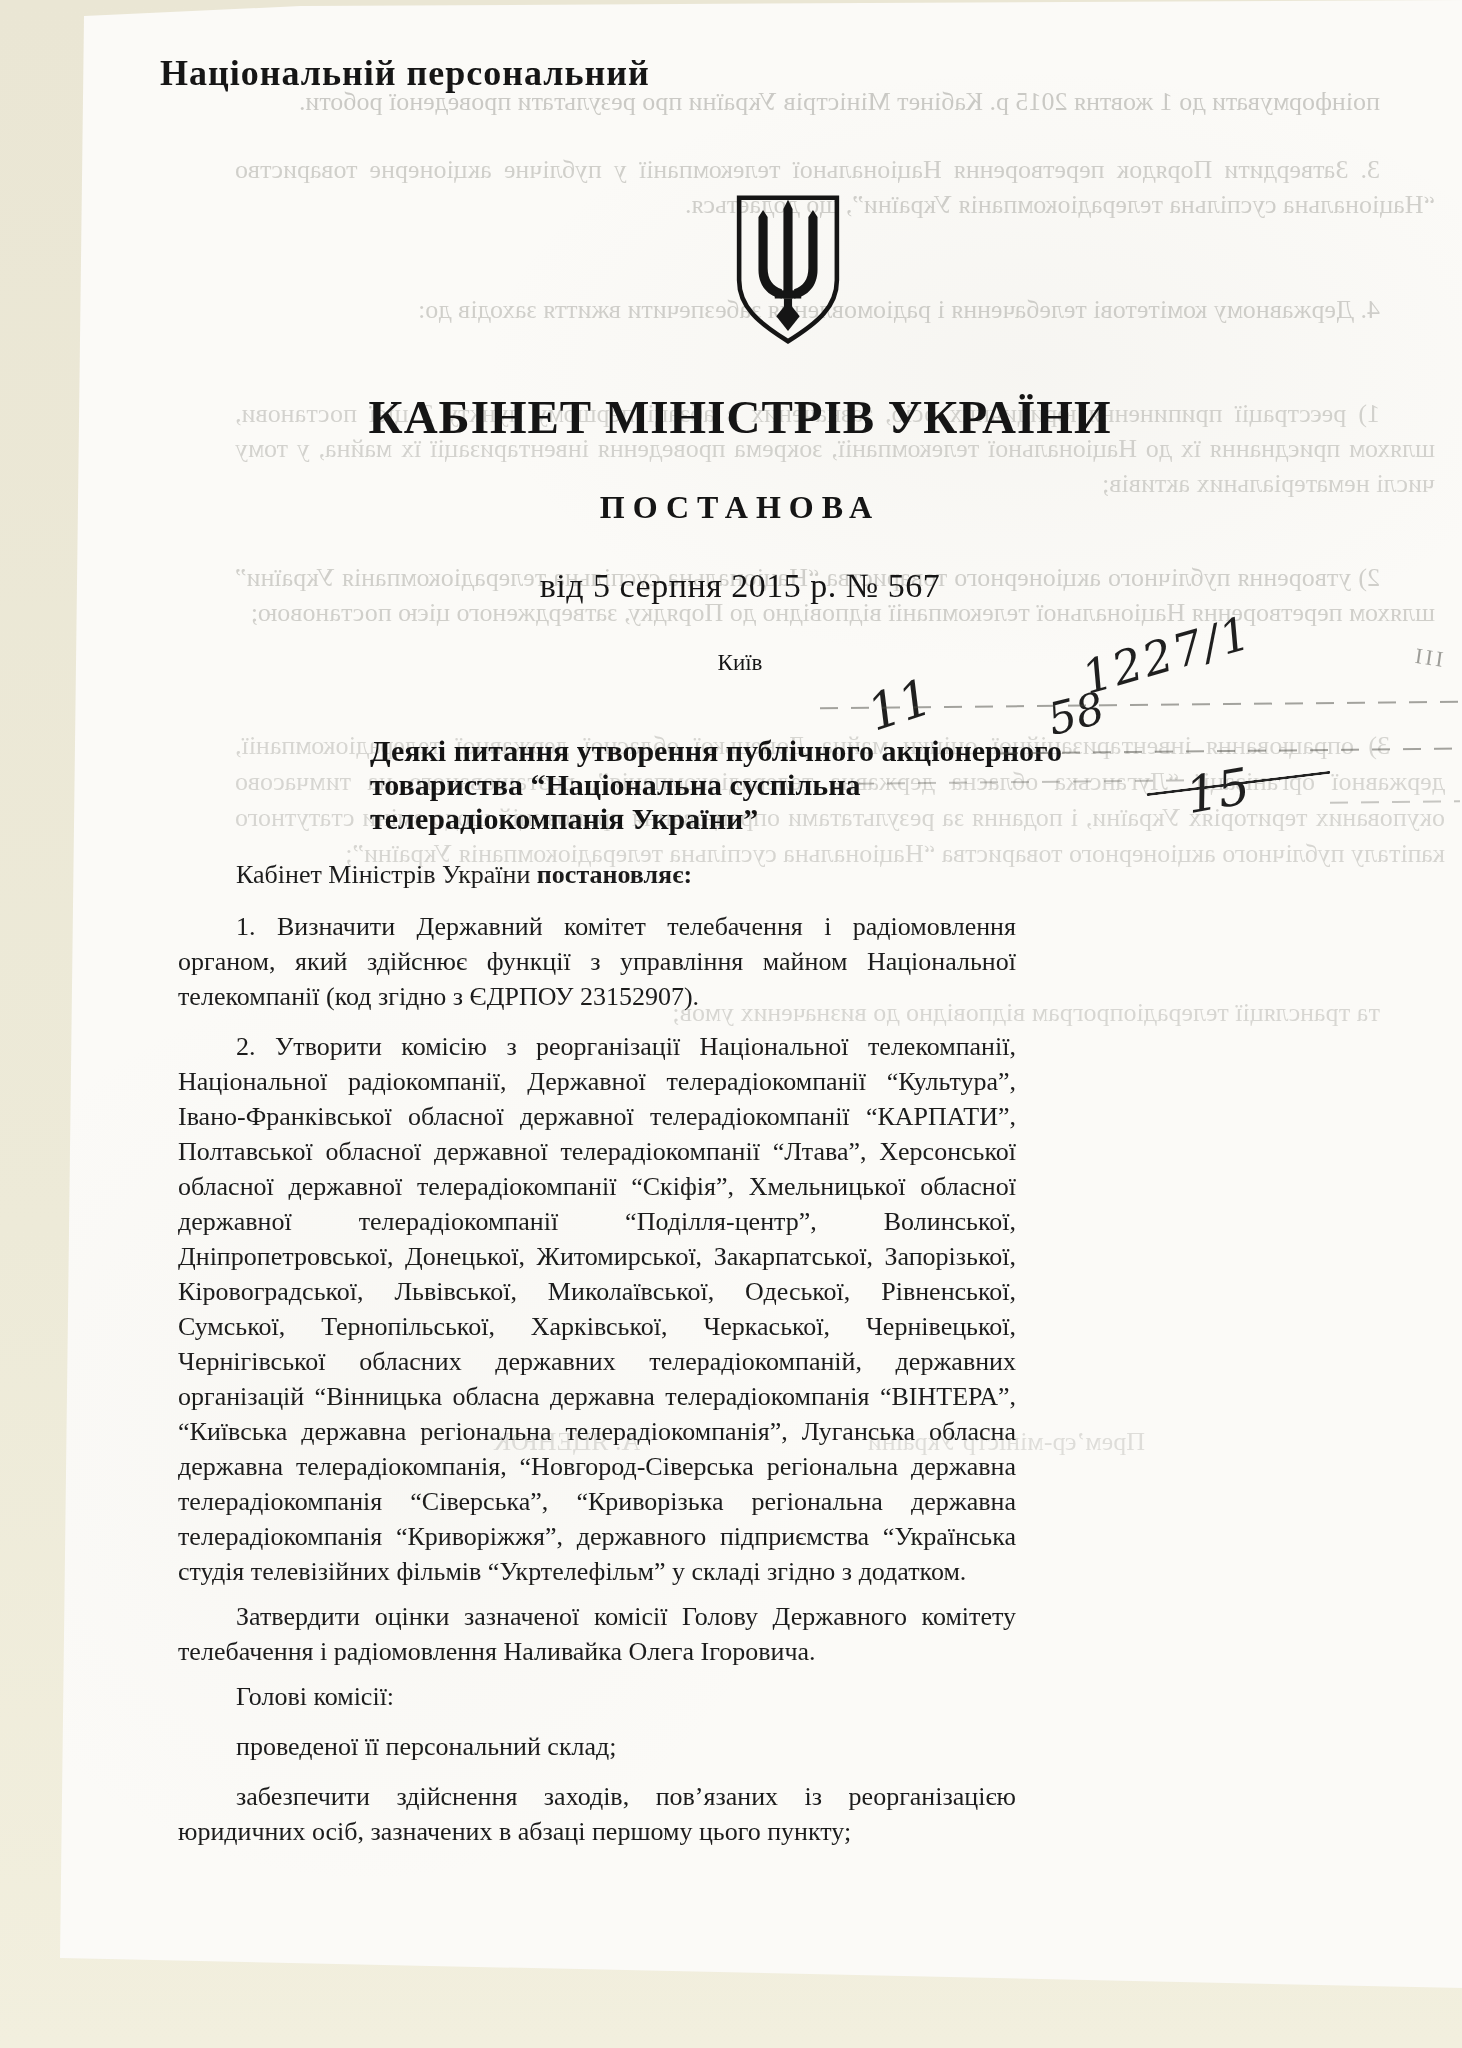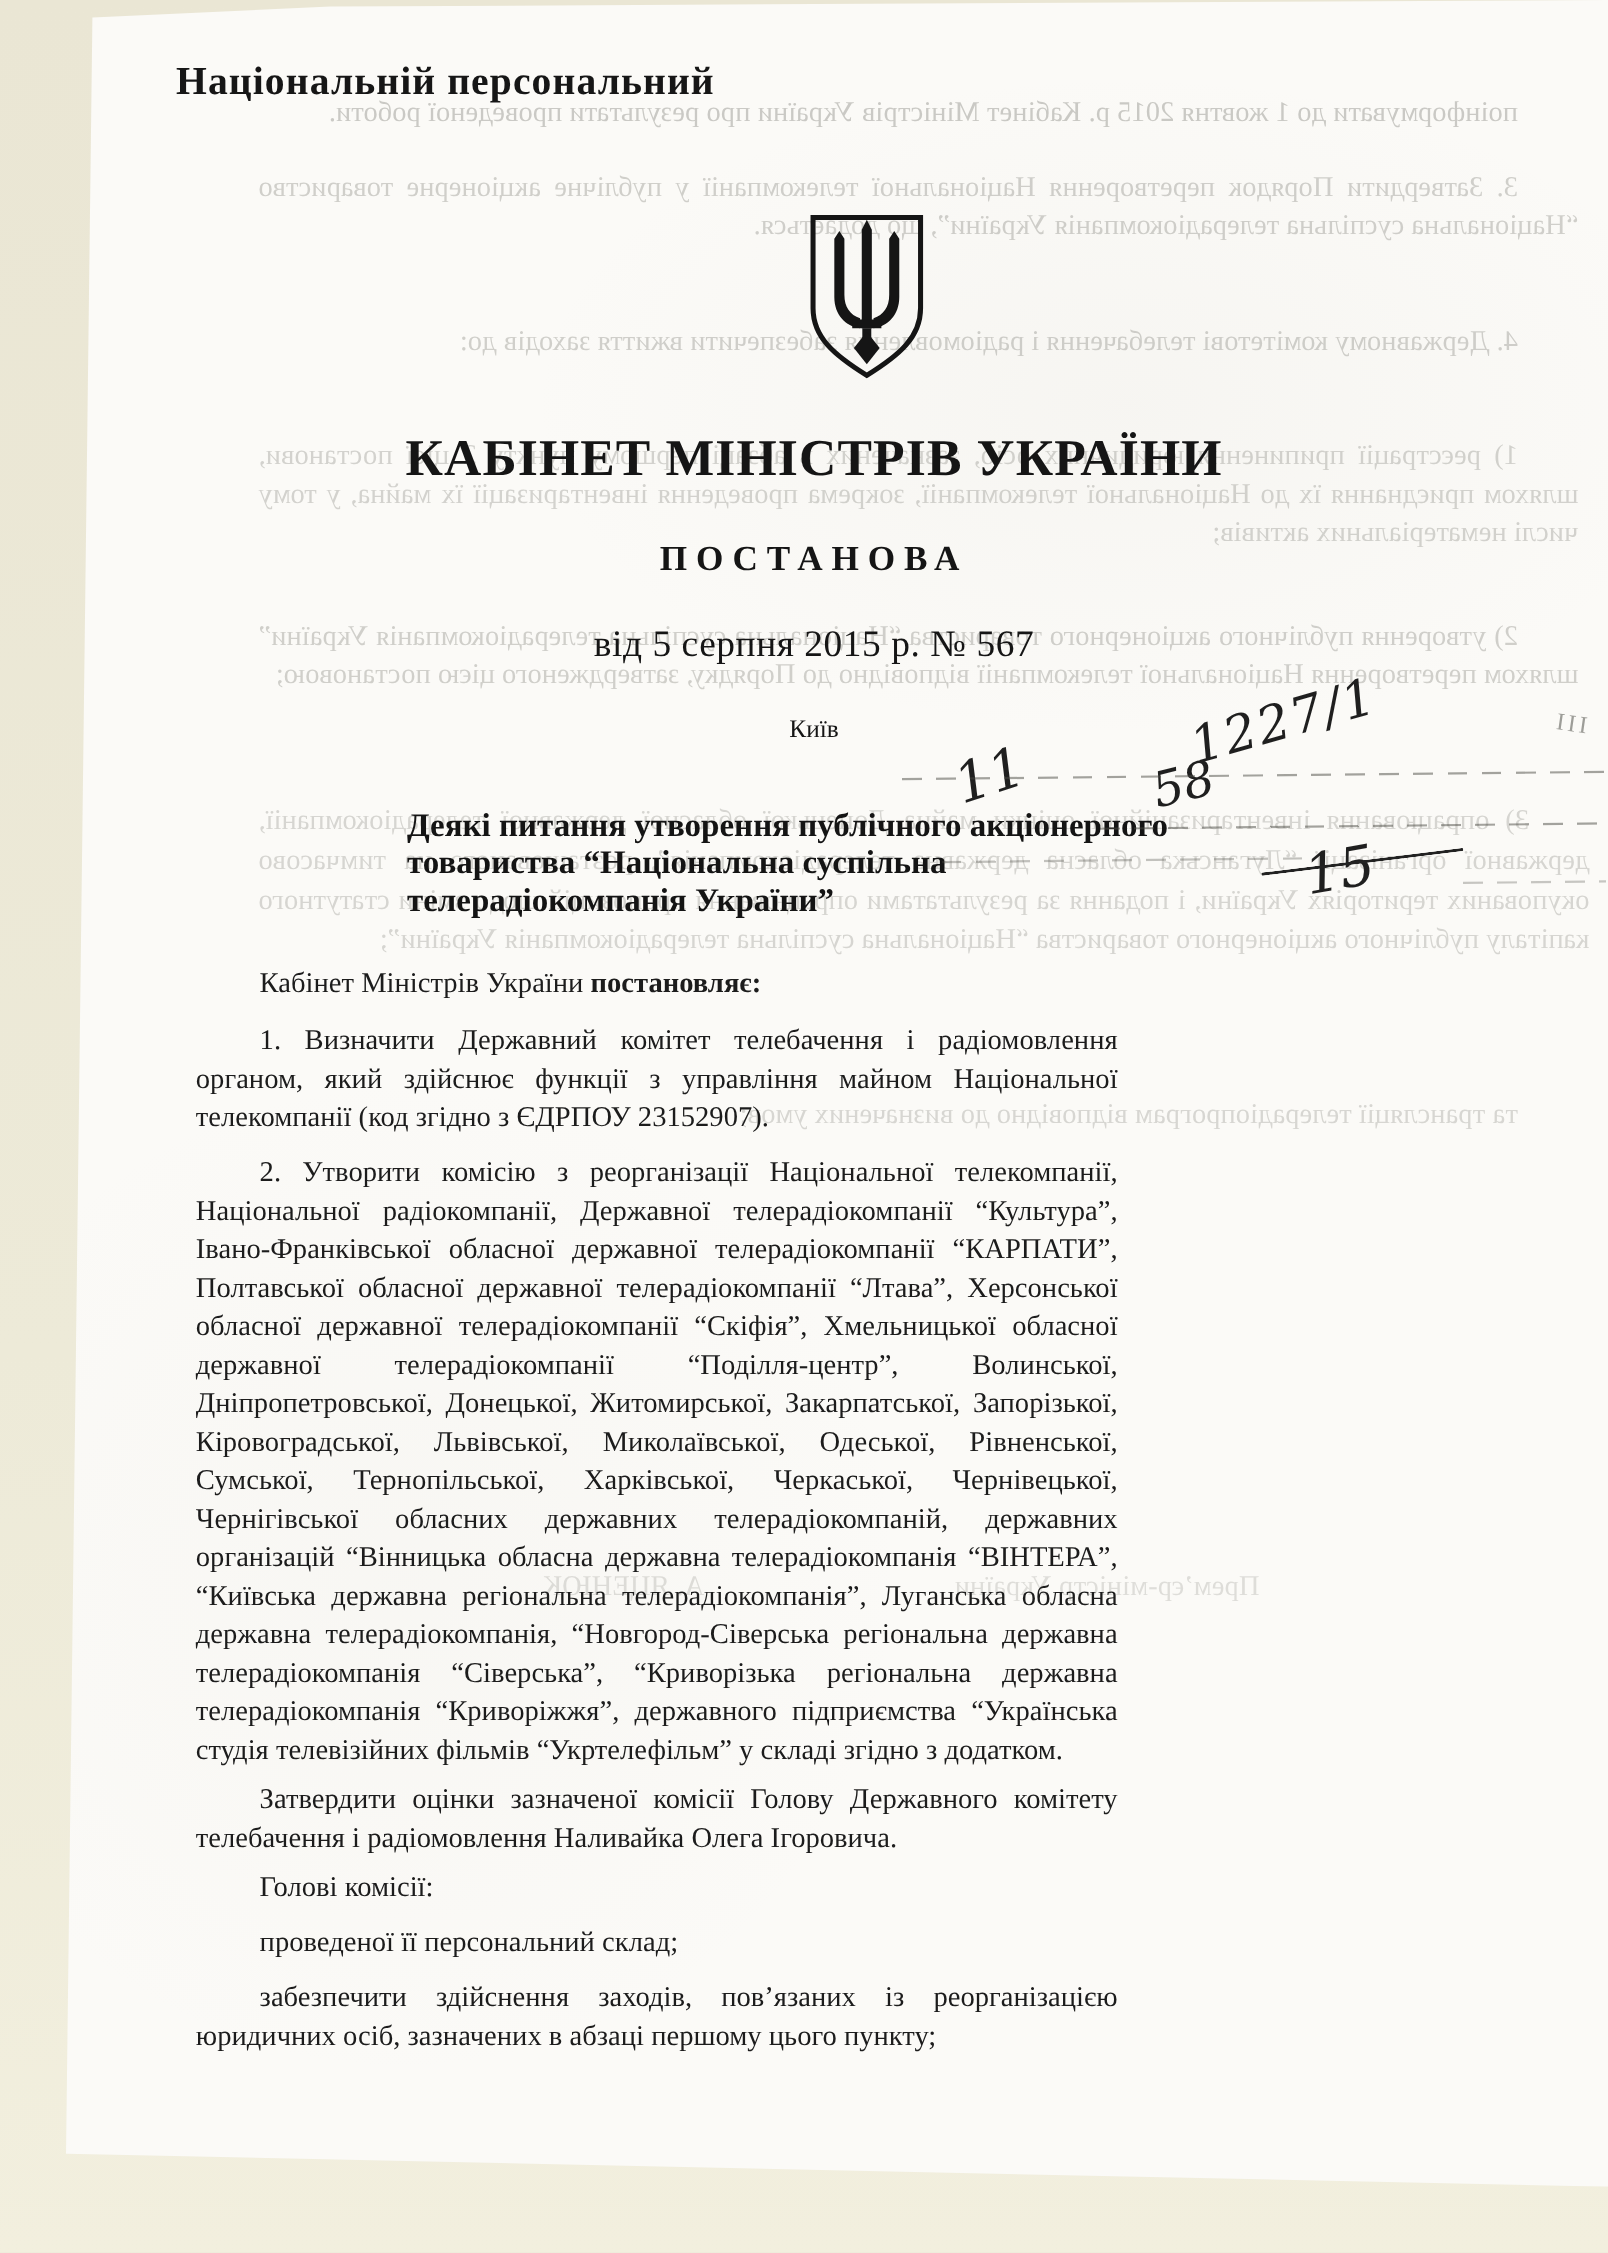--- a/index.html
+++ b/index.html
@@ -26,21 +26,21 @@
   .center-line{position:absolute;left:80px;width:1320px;text-align:center;color:#151515;}
   .authority{top:390px;font-size:47px;font-weight:700;letter-spacing:1px;}
   .doctype{top:489px;font-size:32px;font-weight:700;letter-spacing:8px;}
   .dateline{top:567px;font-size:34px;letter-spacing:0.5px;}
   .cityline{top:650px;font-size:23px;}
   .doc-title{
     position:absolute;left:370px;top:734px;width:700px;
     text-align:left;font-size:30px;font-weight:700;line-height:34px;color:#141414;
   }
   .body-col{
-    position:absolute;left:178px;top:876px;width:838px;
+    position:absolute;left:178px;top:857px;width:838px;
     font-size:26px;line-height:35px;text-align:justify;color:#1c1c1c;
   }
   .body-col p{margin:0;text-indent:58px;}
   .body-col p.m17{margin-bottom:17px;}
   .body-col p.m15{margin-bottom:15px;}
   .body-col p.m10{margin-bottom:10px;}
   .bold{font-weight:700;}
   
   .hand{
     position:absolute;color:#1f1f1f;

